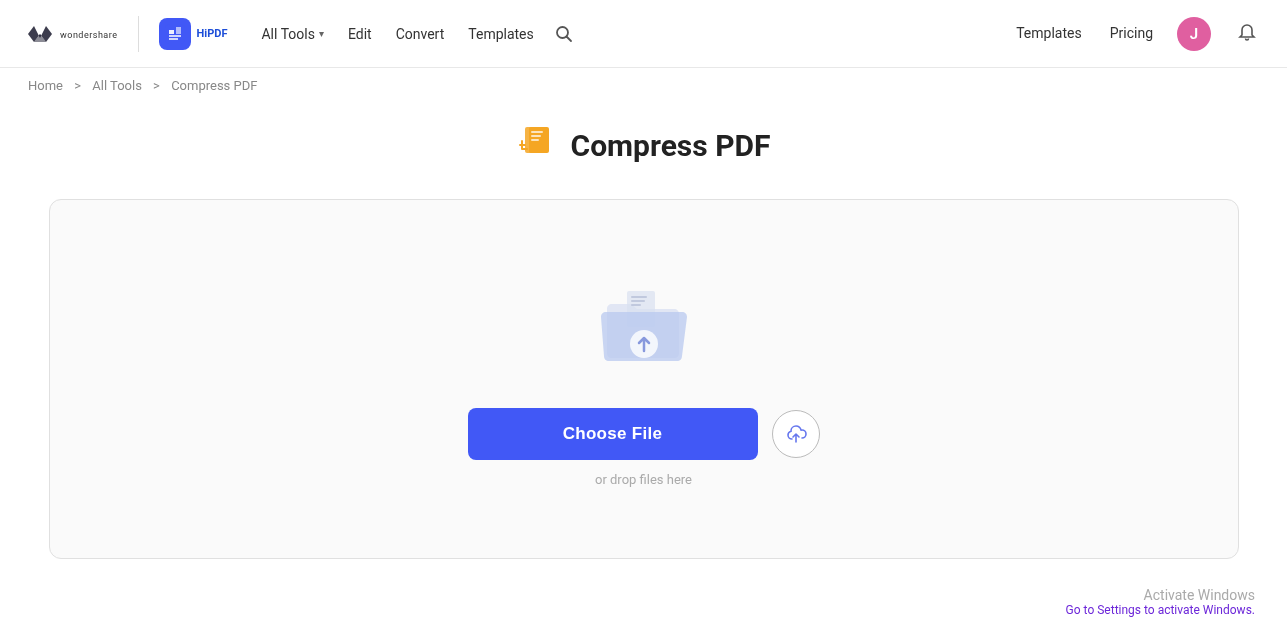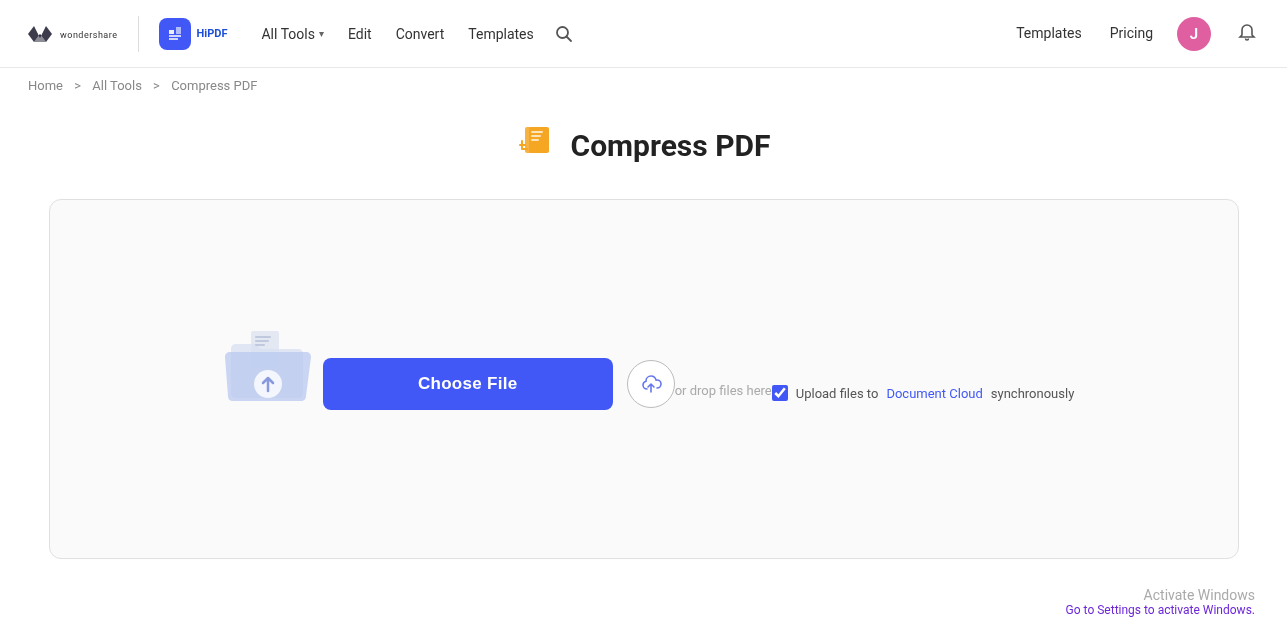--- a/index.html
+++ b/index.html
@@ -172,21 +172,21 @@
     }
 
     
     .upload-card {
       width: 1190px;
       min-height: 360px;
       border: 1.5px solid #e0e0e0;
       border-radius: 12px;
       background: #fafafa;
       display: flex;
-      flex-direction: row;
+      flex-direction: column;
       align-items: center;
       justify-content: center;
       padding: 40px 0 30px 0;
     }
     .folder-icon-area {
       margin-bottom: 28px;
     }
     .choose-file-btn {
       width: 290px;
       height: 52px;
@@ -372,26 +372,20 @@
       <div class="upload-cloud-btn">
         <svg width="22" height="20" viewBox="0 0 22 20" fill="none">
           <path d="M17 14 C19.2 14 21 12.2 21 10 C21 7.8 19.2 6 17 6 C16.7 6 16.4 6.05 16.1 6.1 C15.5 3.8 13.4 2 11 2 C8.2 2 6 4.2 6 7 C6 7.1 6 7.2 6 7.3 C4.3 7.8 3 9.3 3 11 C3 13.2 4.8 15 7 15" stroke="#6677ee" stroke-width="1.6" fill="none" stroke-linecap="round"></path>
           <path d="M11 10 L11 18 M8 13 L11 10 L14 13" stroke="#6677ee" stroke-width="1.6" stroke-linecap="round" stroke-linejoin="round" fill="none"></path>
         </svg>
       </div>
     </div>
 
     <p class="drop-text">or drop files here</p>
 
-    <div class="upload-checkbox-row">
-      <input type="checkbox" checked="" style="">
-      <span>Upload files to</span>
-      <a class="doc-cloud-link">Document Cloud</a>
-      <span>synchronously</span>
-    </div>
 
   </div>
 
 </main>
 
 <div class="win-watermark">
   <div class="win-watermark-title">Activate Windows</div>
   <div class="win-watermark-sub">Go to Settings to activate Windows.</div>
 </div>
 

